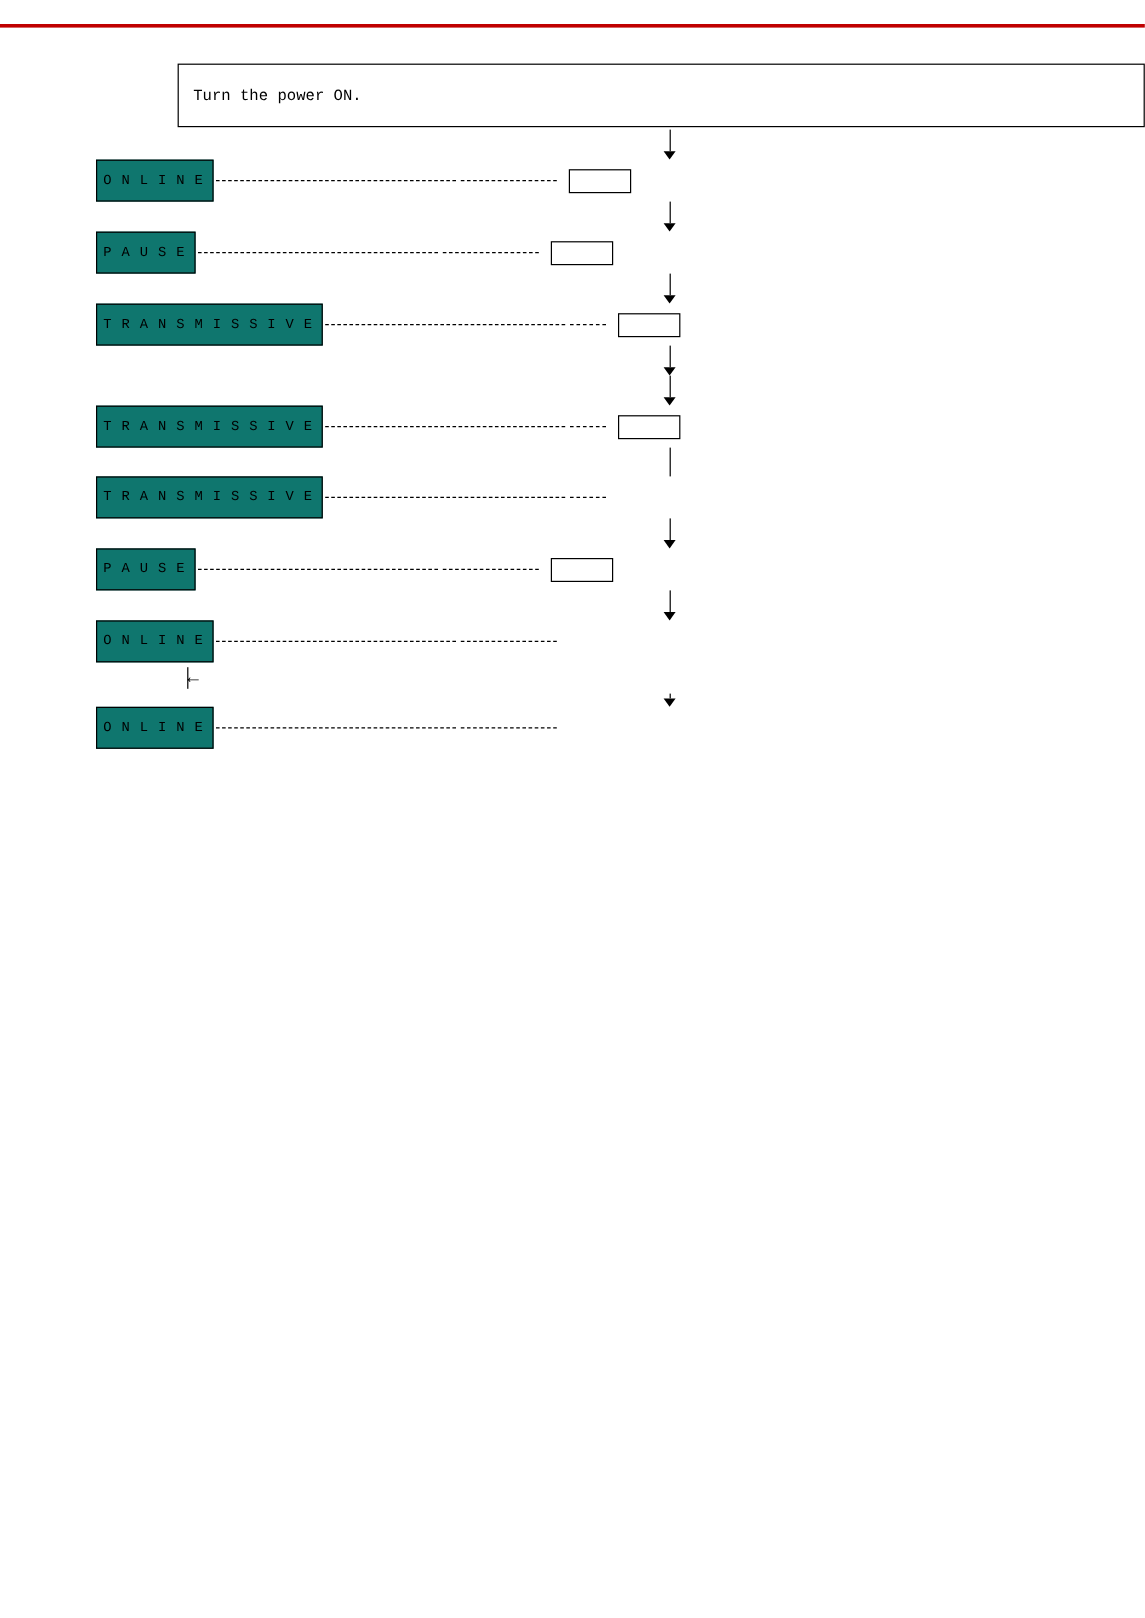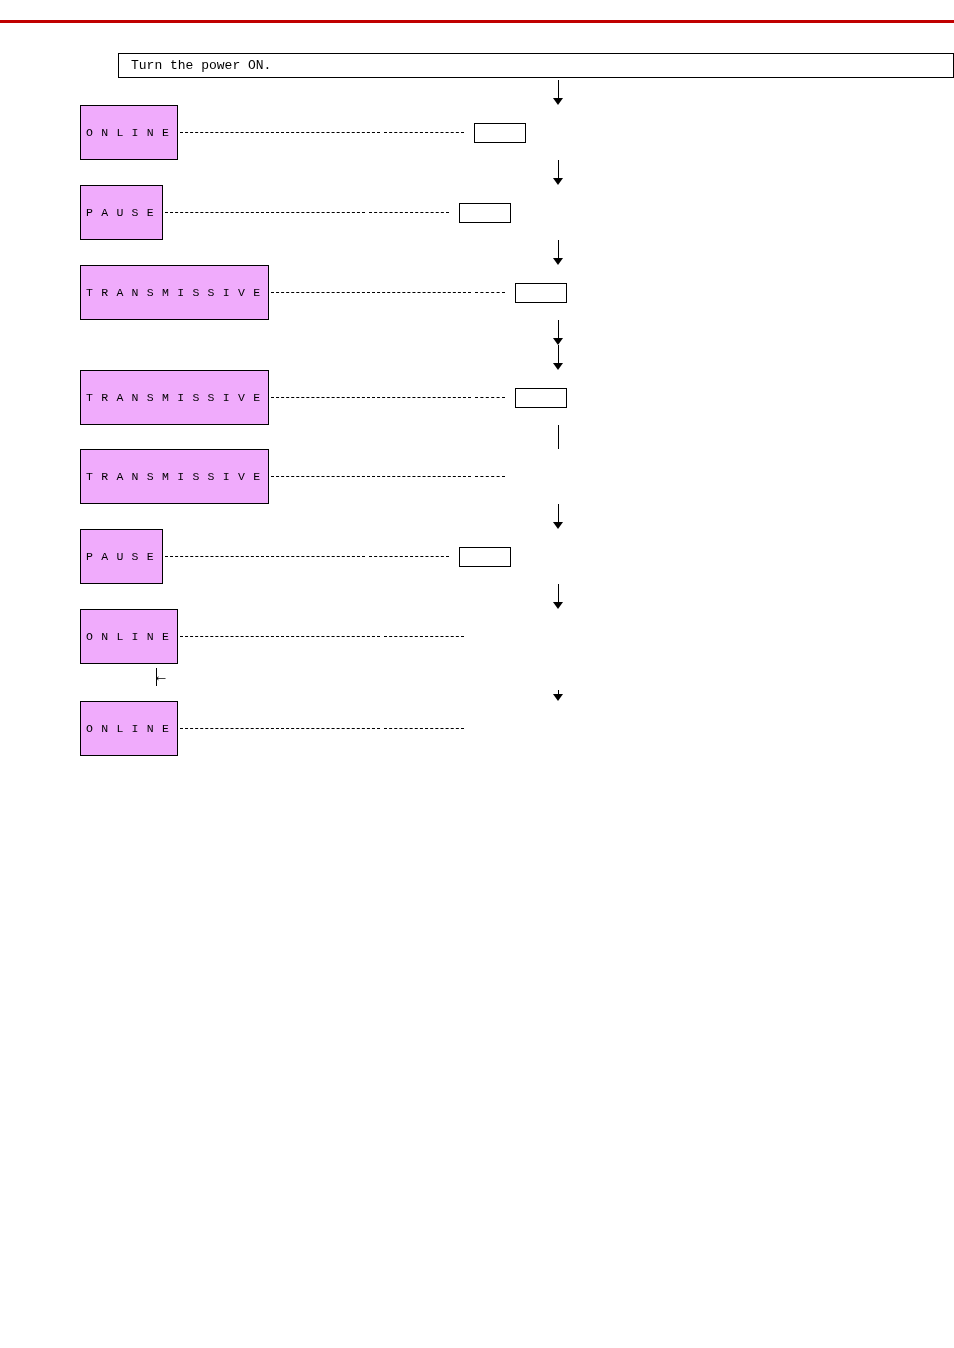--- a/index.html
+++ b/index.html
@@ -26,49 +26,50 @@
 
     .top-border {
       width: 100%;
       height: 3px;
       background: #c00000;
       margin-bottom: 30px;
     }
 
     .start-box {
       border: 1px solid #000;
-      padding: 4px 12px;
+      padding: 18px 12px;
       font-family: 'Courier New', Courier, monospace;
       font-size: 13px;
       background: #fff;
+      margin-left: 30px;
       white-space: nowrap;
     }
 
     
     .flowchart {
       position: relative;
       margin-left: 80px;
       margin-top: 10px;
     }
 
     .fc-row {
       display: flex;
       flex-direction: row;
       align-items: center;
       position: relative;
     }
 
     .fc-state {
       border: 1px solid #000;
-      padding: 20px 5px;
+      padding: 10px 5px;
       font-family: 'Courier New', Courier, monospace;
       font-size: 11.5px;
       letter-spacing: 3px;
       white-space: nowrap;
-      background: #f0abfc;
+      background: #0f766e;
     }
 
     .fc-dashes {
       border-top: 1px dashed #000;
       width: 200px;
       margin: 0 2px;
     }
 
     .fc-small-box {
       border: 1px solid #000;

